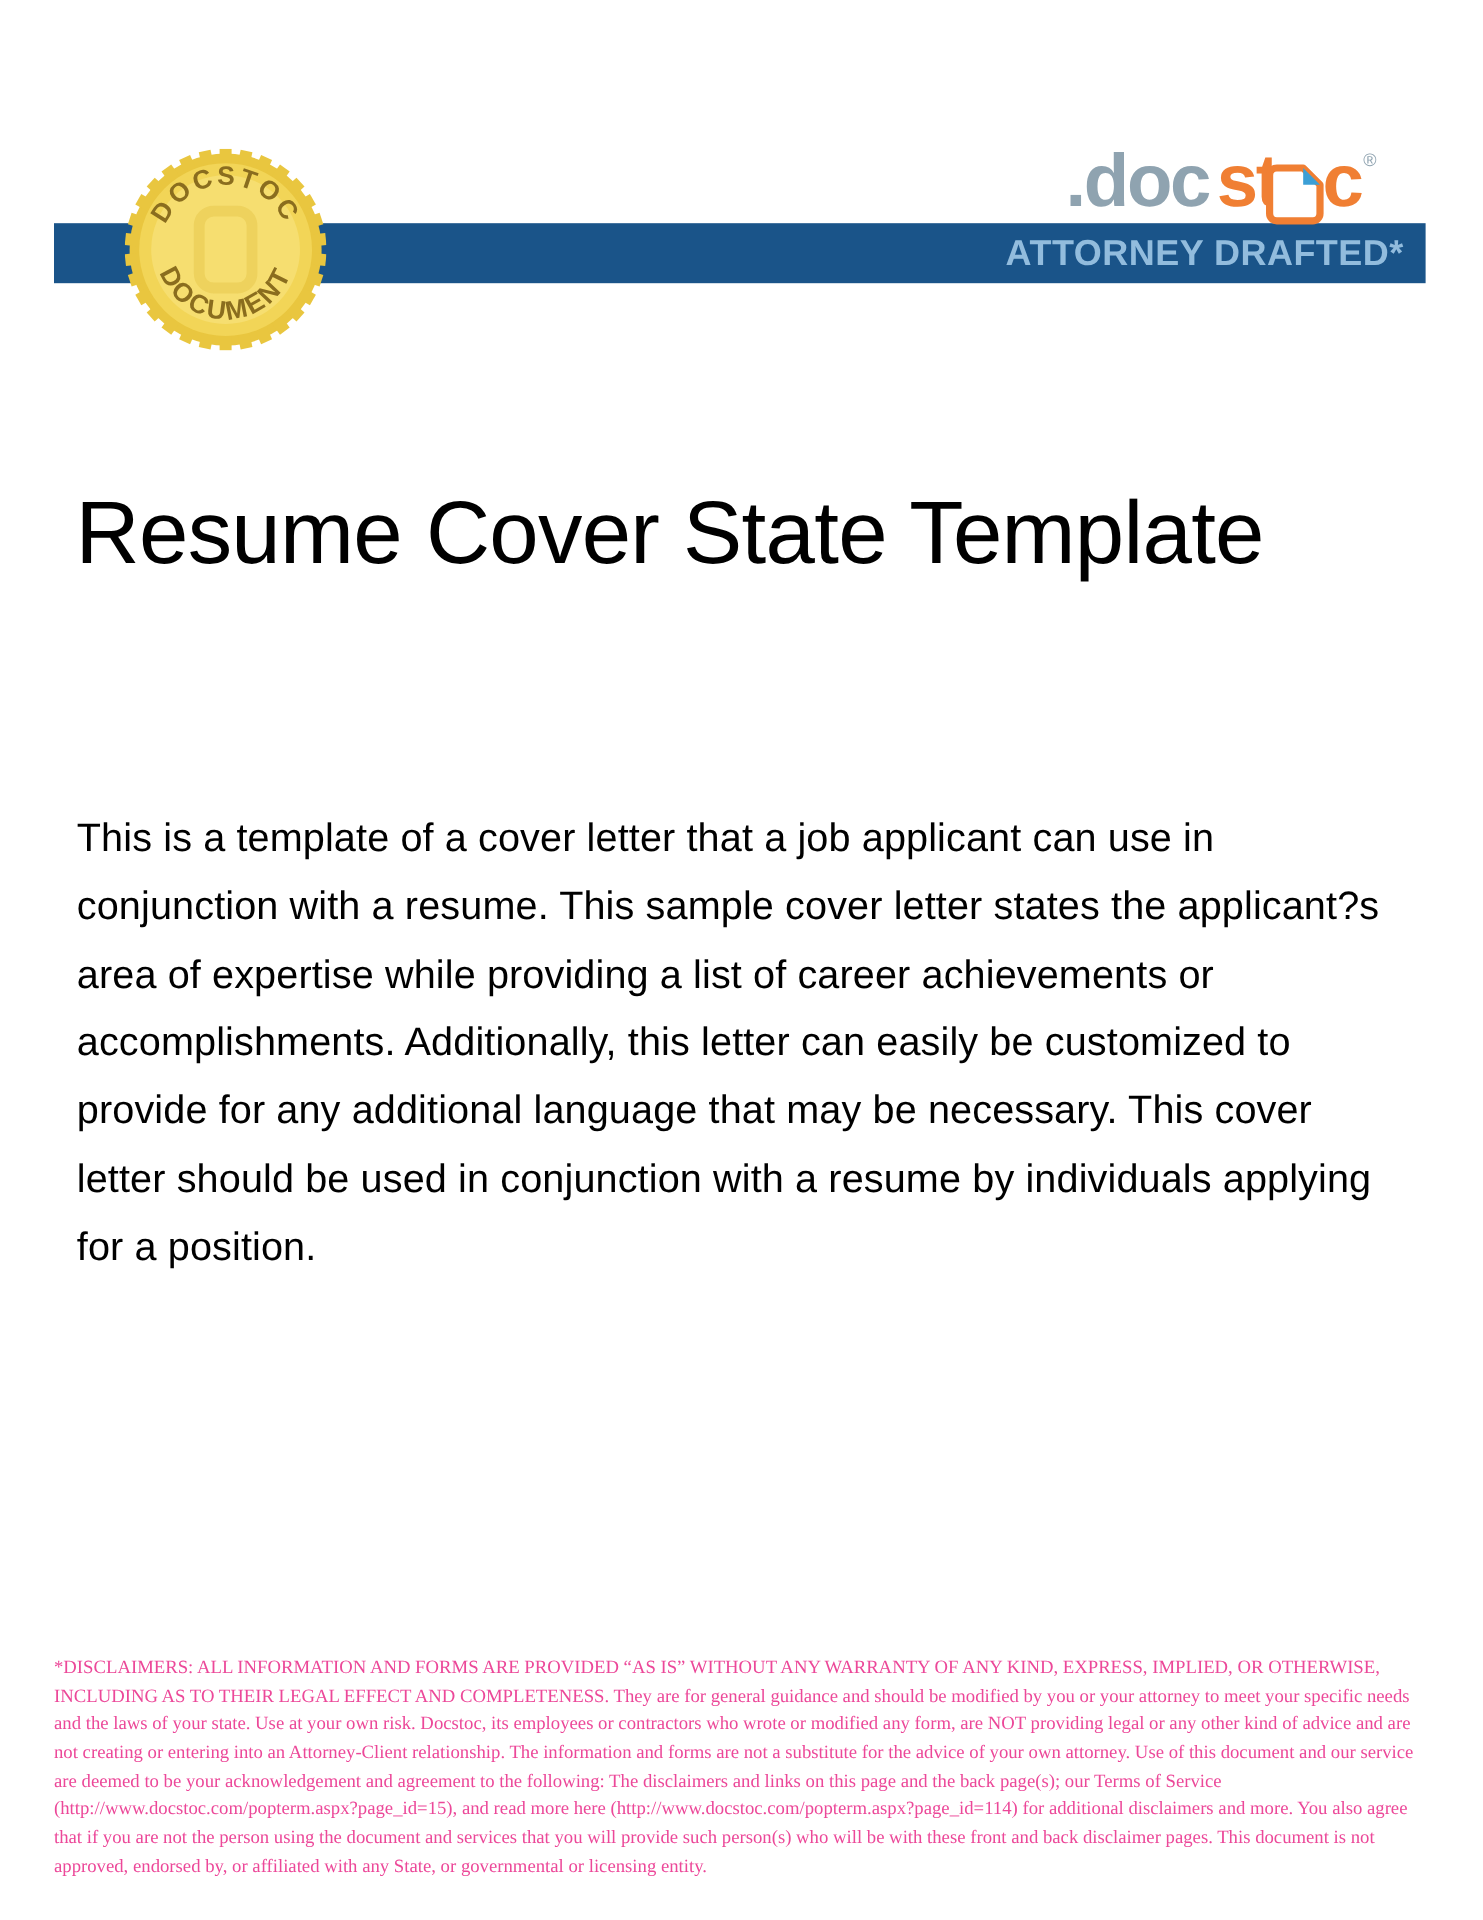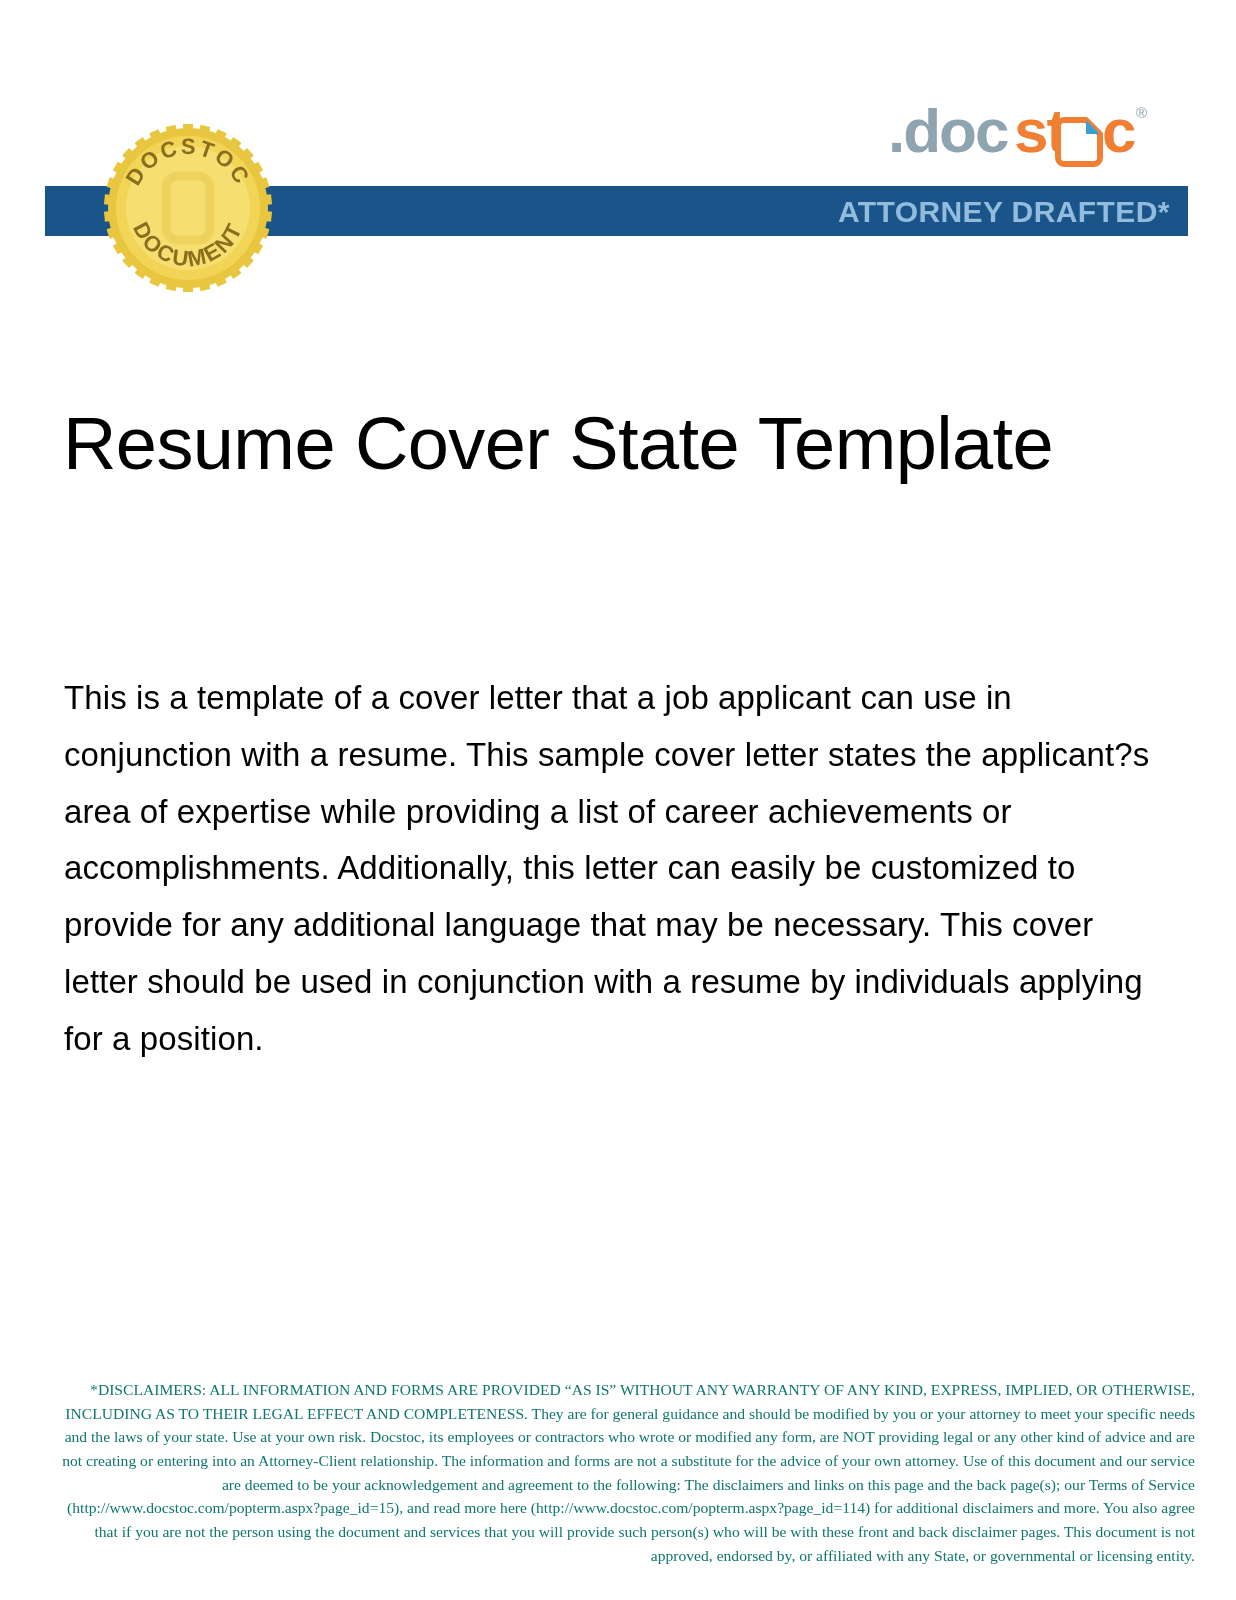--- a/index.html
+++ b/index.html
@@ -73,21 +73,21 @@
     top: 124px;
     width: 168px;
     height: 168px;
   }
   #certified-seal svg { display: block; width: 168px; height: 168px; }
 
   
   #docstoc-logo {
     position: absolute;
     left: 888px;
-    top: 92px;
+    top: 112px;
     width: 260px;
     height: 80px;
   }
   #docstoc-logo svg { display: block; width: 260px; height: 80px; }
 
   
   #doc-title {
     position: absolute;
     left: 63px;
     top: 338px;
@@ -117,22 +117,22 @@
 
   
   #disclaimer-block {
     position: absolute;
     left: 45px;
     top: 1378px;
     width: 1150px;
     font-family: "Liberation Serif", serif;
     font-size: 15.6px;
     line-height: 1.52;
-    color: #0f766e;
-    text-align: right;
+    color: #ec4899;
+    text-align: left;
   }
   #disclaimer-body { margin: 0; }
   #copyright-line { margin: 0; padding-top: 1px; }
 </style>
 </head>
 <body>
 
 <div id="header-area">
 
   <div id="banner-bar"></div>

